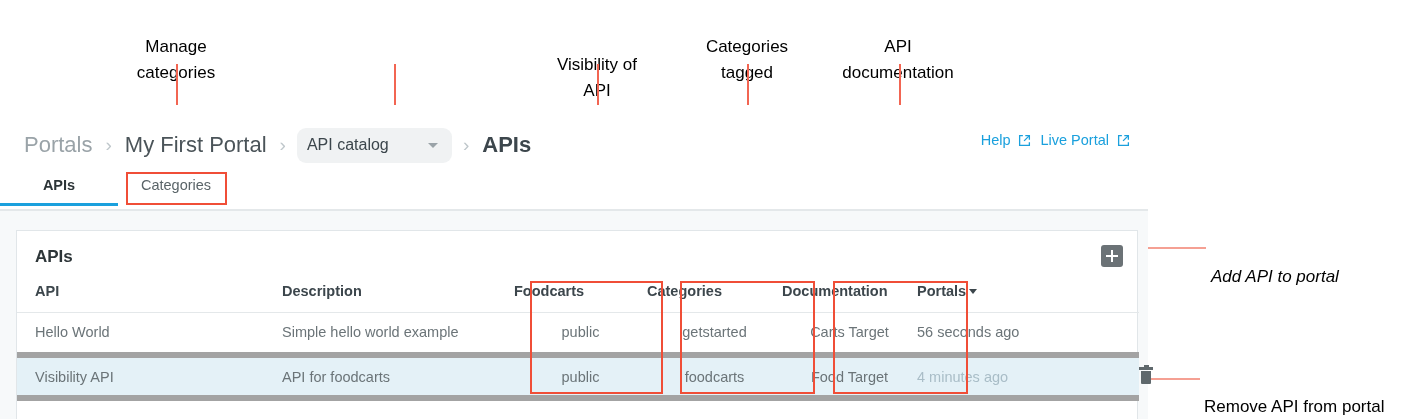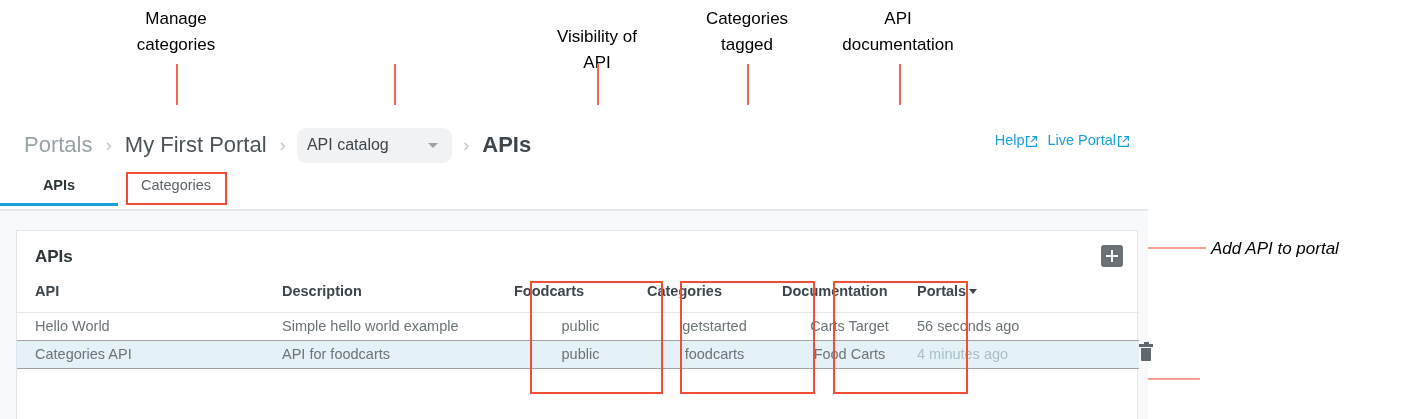--- a/index.html
+++ b/index.html
@@ -13,20 +13,21 @@
 
   
   .anno-label {
     position: absolute;
     color: #000;
     font-size: 17px;
     line-height: 26px;
     text-align: center;
     white-space: pre-line;
     font-family: "Liberation Sans", sans-serif;
+    margin-top: 28px;
   }
   .anno-label.left { text-align: left; white-space: nowrap; }
   .vline { position: absolute; width: 2px; background: #f26552; }
   .hline { position: absolute; height: 2px; background: #f5a093; }
   .anno-box {
     position: absolute;
     border: 2px solid #f04e37;
     pointer-events: none;
     z-index: 40;
   }
@@ -77,21 +78,21 @@
     border-left: 5px solid transparent;
     border-right: 5px solid transparent;
     border-top: 5px solid #9aa3a8;
   }
 
   .top-links {
     position: absolute; right: 18px; top: 27px;
     display: flex; align-items: center; gap: 9px;
     font-size: 14.5px; color: #1aa0dd;
   }
-  .top-links .lnk { display: inline-flex; align-items: flex-end; gap: 1px; }
+  .top-links .lnk { display: inline-flex; align-items: center; gap: 8px; }
   .ext-ico { display: inline-block; width: 13px; height: 13px; }
 
   .tabbar {
     position: absolute; left: 0; top: 66px;
     width: 1148px; height: 38px;
     display: flex; align-items: flex-start;
   }
   .tab {
     font-size: 14.5px;
     padding: 6px 0 10px 0;
@@ -140,22 +141,22 @@
 
   table.apis { width: 100%; border-collapse: collapse; table-layout: fixed; }
   table.apis th {
     font-size: 14.5px; color: #3c464c; font-weight: bold;
     text-align: left; padding: 0 0 13px 0; height: 30px;
     border-bottom: 1px solid #e4e8ea;
     vertical-align: bottom;
   }
   table.apis td {
     font-size: 14.5px; color: #6b7478;
-    padding: 0; height: 28px; vertical-align: middle;
-    border-bottom: 1px solid #a3a3a3;
+    padding: 0; height: 43px; vertical-align: middle;
+    border-bottom: 6px solid #a3a3a3;
   }
   tr.row-selected td { background: #e4f1f7; }
   tr.row-selected td.muted { color: #a9bdc7; }
   .c-api { width: 265px; padding-left: 18px !important; }
   .c-desc { width: 232px; }
   .c-vis { width: 133px; text-align: center; }
   .c-cat { width: 135px; text-align: center; }
   .c-doc { width: 135px; text-align: center; }
   .c-mod { width: 222px; }
   .c-act { width: auto; }
@@ -195,20 +196,21 @@
   <div class="anno-label" style="left:106px; top:6px; width:140px;">Manage
 categories</div>
   <div class="anno-label" style="left:527px; top:24px; width:140px;">Visibility of
 API</div>
   <div class="anno-label" style="left:677px; top:6px; width:140px;">Categories
 tagged</div>
   <div class="anno-label" style="left:828px; top:6px; width:140px;">API
 documentation</div>
 
   <div class="anno-label left" style="left:1211px; top:236px;font-style:italic;">Add API to portal</div>
+  <div class="anno-label left" style="left:1204px; top:366px;">Remove API from portal</div>
 
   <div class="vline" style="left:176px; top:64px; height:110px;"></div>
   <div class="vline" style="left:394px; top:64px; height:303px;"></div>
   <div class="vline" style="left:597px; top:64px; height:218px;"></div>
   <div class="vline" style="left:747px; top:64px; height:218px;"></div>
   <div class="vline" style="left:899px; top:64px; height:218px;"></div>
   <div class="hline" style="left:1118px; top:247px; width:88px;"></div>
   <div class="hline" style="left:1114px; top:378px; width:86px;"></div>
 
   <div class="app-area">
@@ -282,25 +284,25 @@
             <tr>
               <td class="c-api">Hello World</td>
               <td class="c-desc">Simple hello world example</td>
               <td class="c-vis">public</td>
               <td class="c-cat">getstarted</td>
               <td class="c-doc">Carts Target</td>
               <td class="c-mod">56 seconds ago</td>
               <td class="c-act"></td>
             </tr>
             <tr class="row-selected">
-              <td class="c-api">Categories API</td>
+              <td class="c-api">Visibility API</td>
               <td class="c-desc">API for foodcarts</td>
               <td class="c-vis">public</td>
               <td class="c-cat">foodcarts</td>
-              <td class="c-doc">Food Carts</td>
+              <td class="c-doc">Food Target</td>
               <td class="c-mod muted">4 minutes ago</td>
               <td class="c-act">
                 <span class="trash">
                   <span class="handle"></span>
                   <span class="lid"></span>
                   <span class="can"></span>
                 </span>
               </td>
             </tr>
           </tbody>

